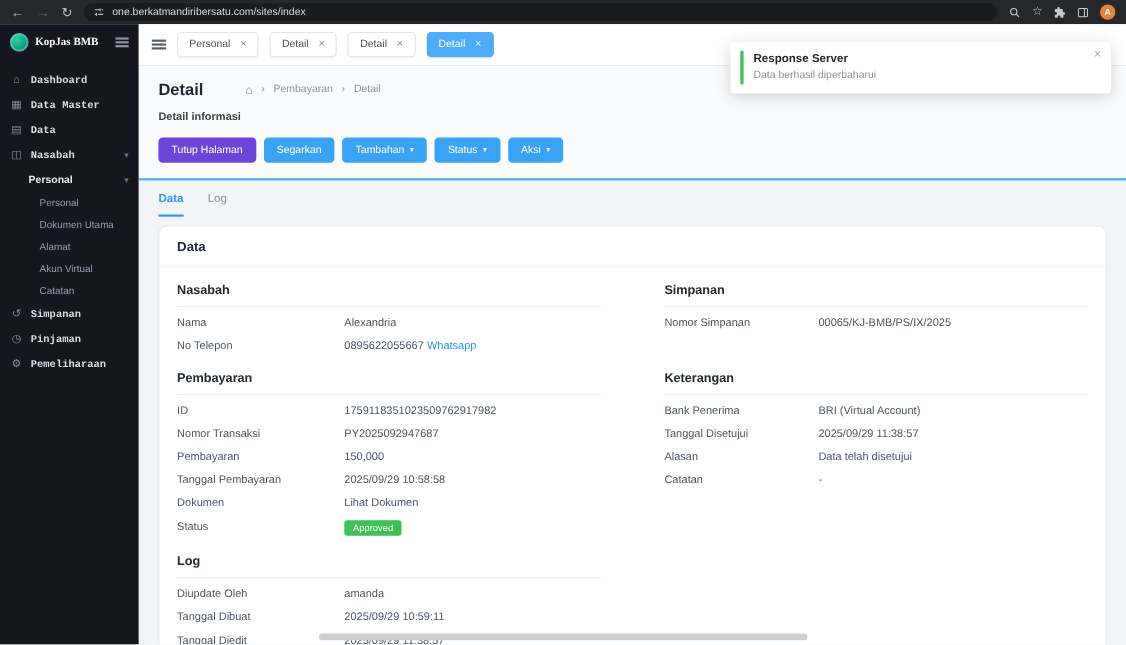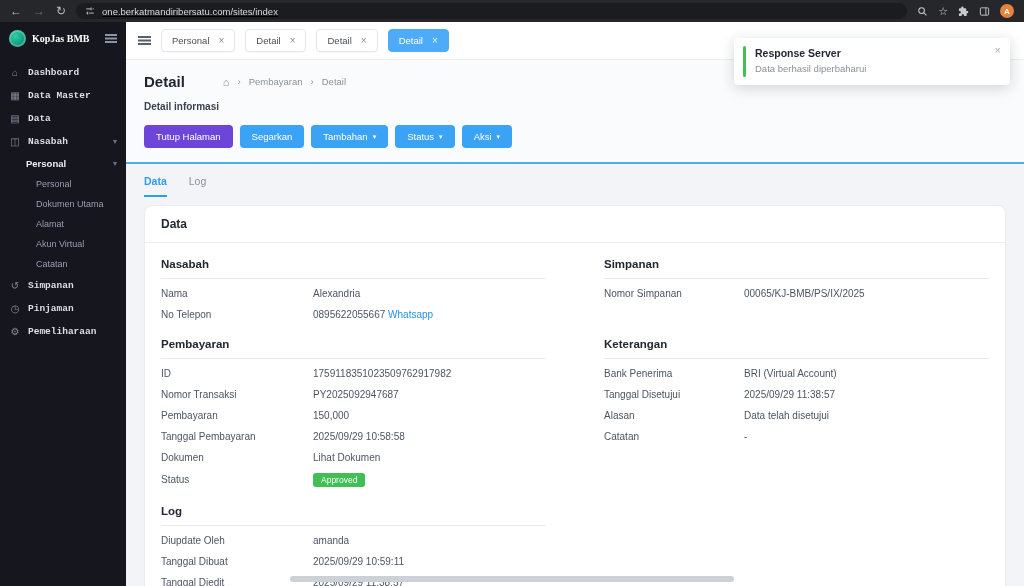--- a/index.html
+++ b/index.html
@@ -6,21 +6,21 @@
   html,body { width:1024px; height:586px; overflow:hidden; }
   body { font-family:"Liberation Sans", sans-serif; background:#eef0f3; position:relative; }
 
   
   .chrome { position:absolute; top:0; left:0; right:0; height:22px; background:#26272b;
             display:flex; align-items:center; padding:0 10px; gap:10px; }
   .chrome .nav { display:flex; gap:11px; align-items:center; }
   .nv { color:#b8babd; font-size:12px; line-height:1; cursor:pointer; }
   .nv.dim { color:#6d6f73; }
   .omnibox { flex:1; height:16px; background:#1b1c1f; border-radius:9px; display:flex;
-             align-items:center; padding:0 9px; gap:7px; min-width:0;text-decoration:underline; }
+             align-items:center; padding:0 9px; gap:7px; min-width:0; }
   .omnibox .url { color:#d8d9db; font-size:9.5px; white-space:nowrap; overflow:hidden; }
   .chrome-right { display:flex; align-items:center; gap:10px; }
   .star { color:#c7c9cc; font-size:11px; line-height:1; cursor:pointer; }
   .avatar { width:14px; height:14px; border-radius:50%; background:#e8833c; color:#fff;
             font-size:8px; font-weight:bold; display:flex; align-items:center; justify-content:center; cursor:pointer; }
 
   
   .sidebar { position:absolute; top:22px; left:0; bottom:0; width:126px; background:#15161e; z-index:3; }
   .brand { display:flex; align-items:center; gap:6px; padding:8px 9px 10px; }
   .logo { width:17px; height:17px; border-radius:50%; flex-shrink:0;
@@ -90,21 +90,21 @@
   .col-right .row .lbl { width:140px; }
   .row .val { color:#4b5563; }
   .link { color:#2491e8; text-decoration:none; cursor:pointer; }
   .badge { display:inline-block; background:#3fbf54; color:#fff; font-size:8.5px;
            padding:2.5px 8px; border-radius:3px; line-height:1; }
 
   .hscroll { position:absolute; bottom:4px; left:164px; width:444px; height:6px;
              background:#ccd1d8; border-radius:3px; cursor:pointer; }
 
   
-  .toast { position:absolute; top:38px; right:14px; width:276px; background:#fff; border-radius:4px;
+  .toast { position:absolute; top:38px; right:14px; width:346px; background:#fff; border-radius:4px;
            box-shadow:0 3px 14px rgba(15,25,40,.18); padding:9px 26px 11px 21px; z-index:10; }
   .toast-bar { position:absolute; left:9px; top:8px; bottom:8px; width:3px; background:#3fbf54; border-radius:2px; }
   .toast-title { font-size:10.5px; font-weight:bold; color:#222733; }
   .toast-msg { margin-top:4px; font-size:9.5px; color:#8a919a; }
   .toast-close { position:absolute; right:9px; top:6px; color:#aab1b9; font-size:11px; cursor:pointer; }
 
   svg { display:block; }
 </style>
 </head>
 <body>

